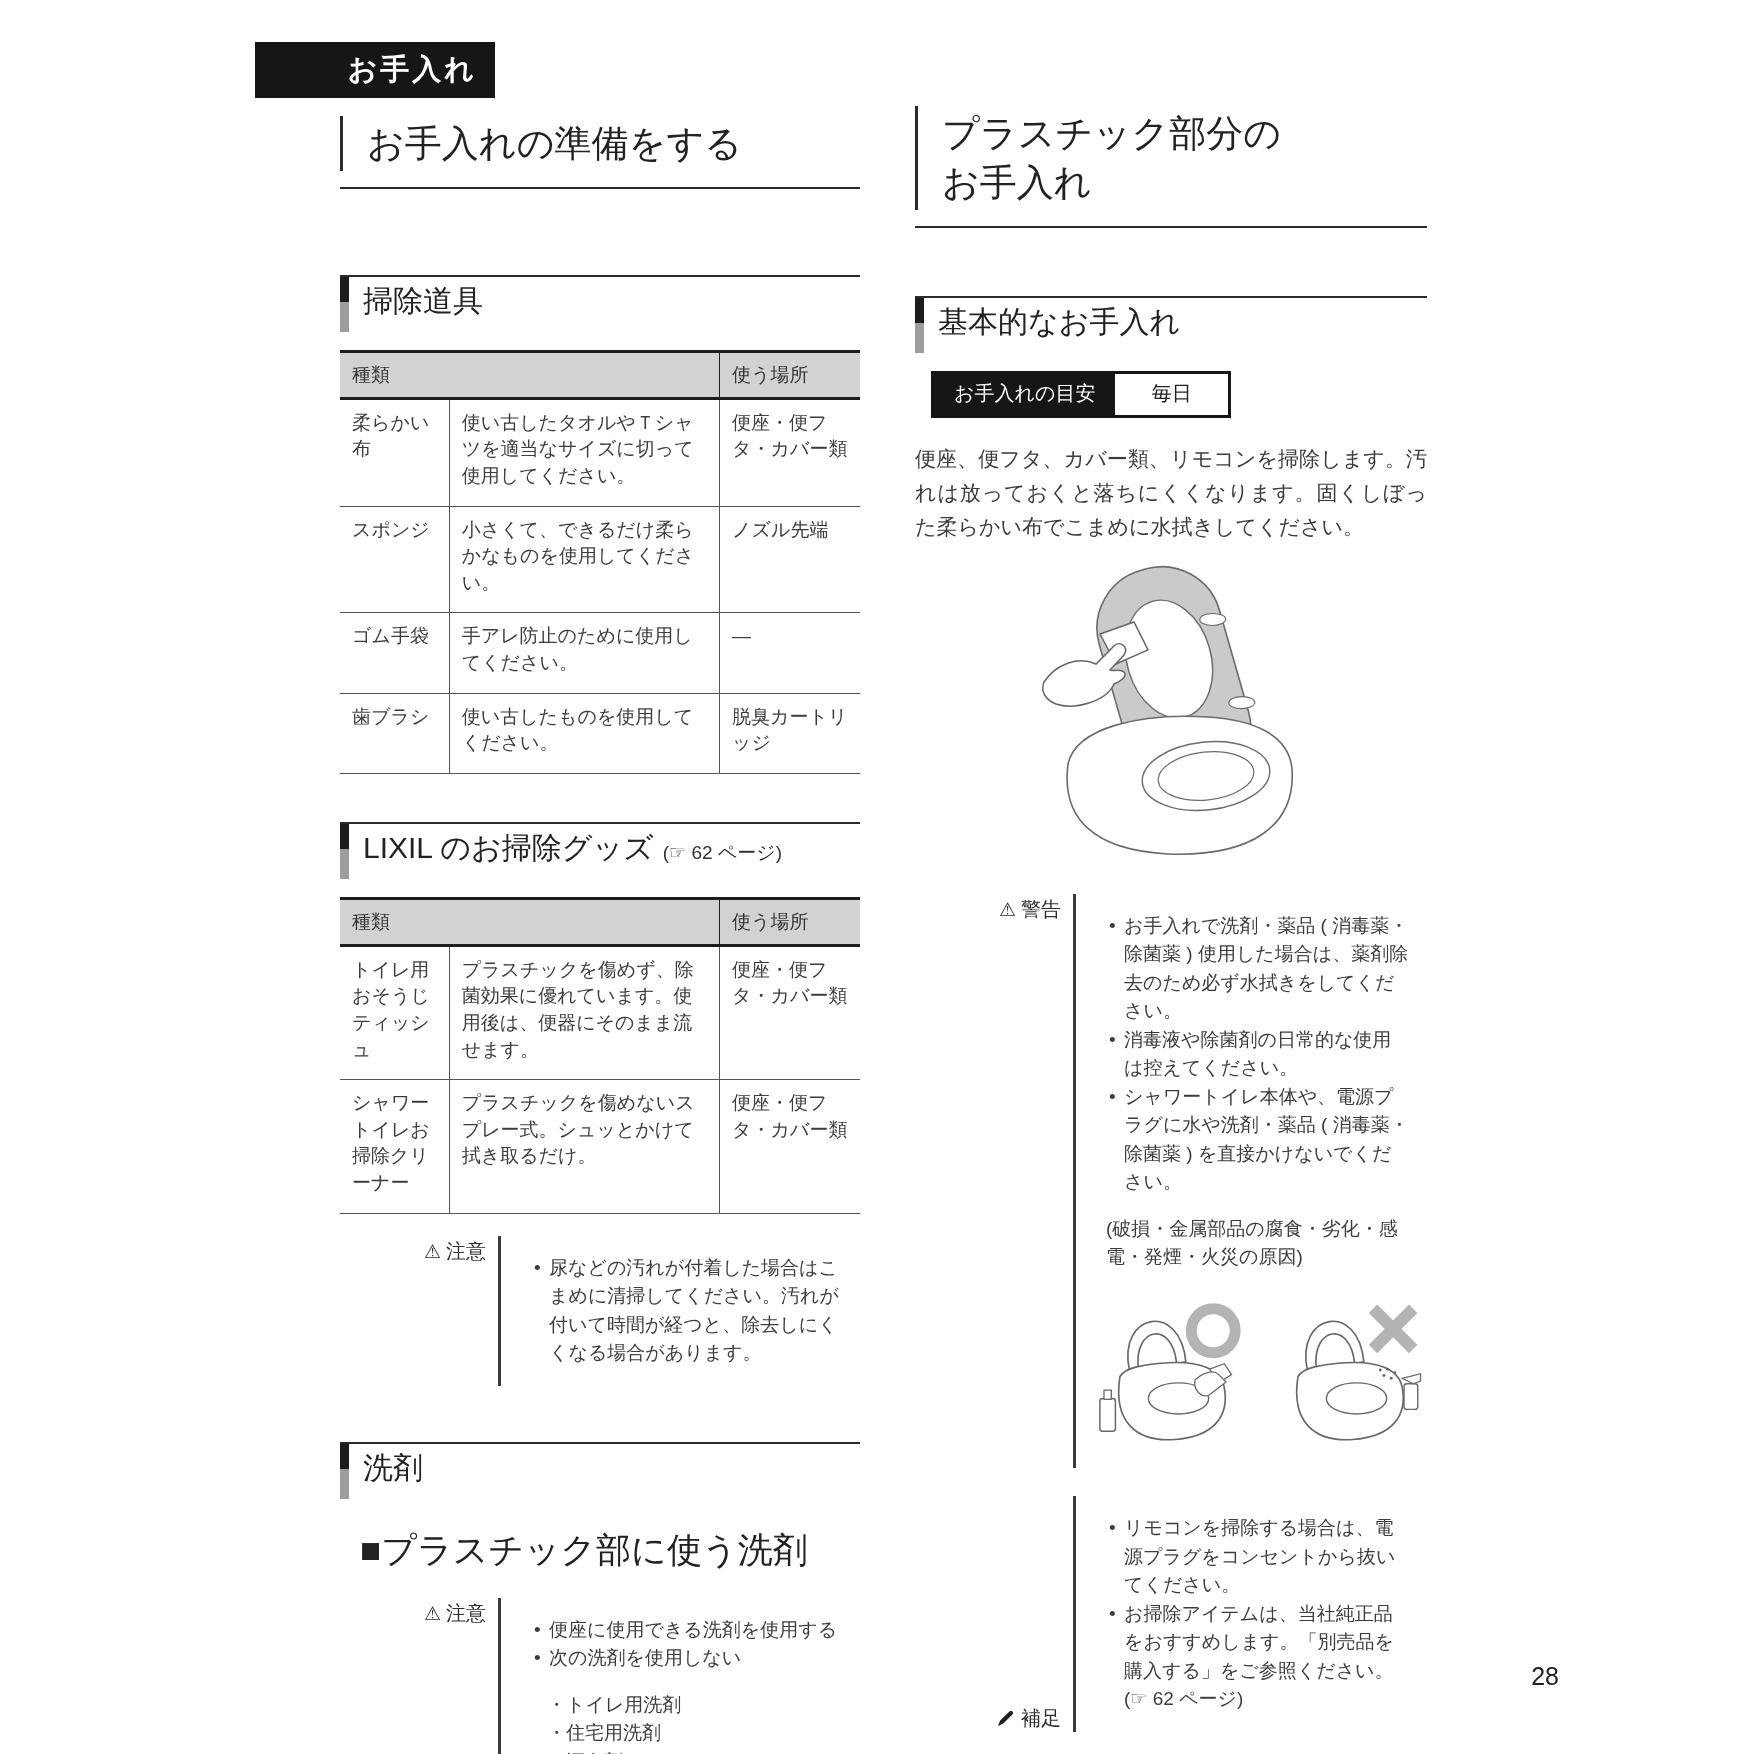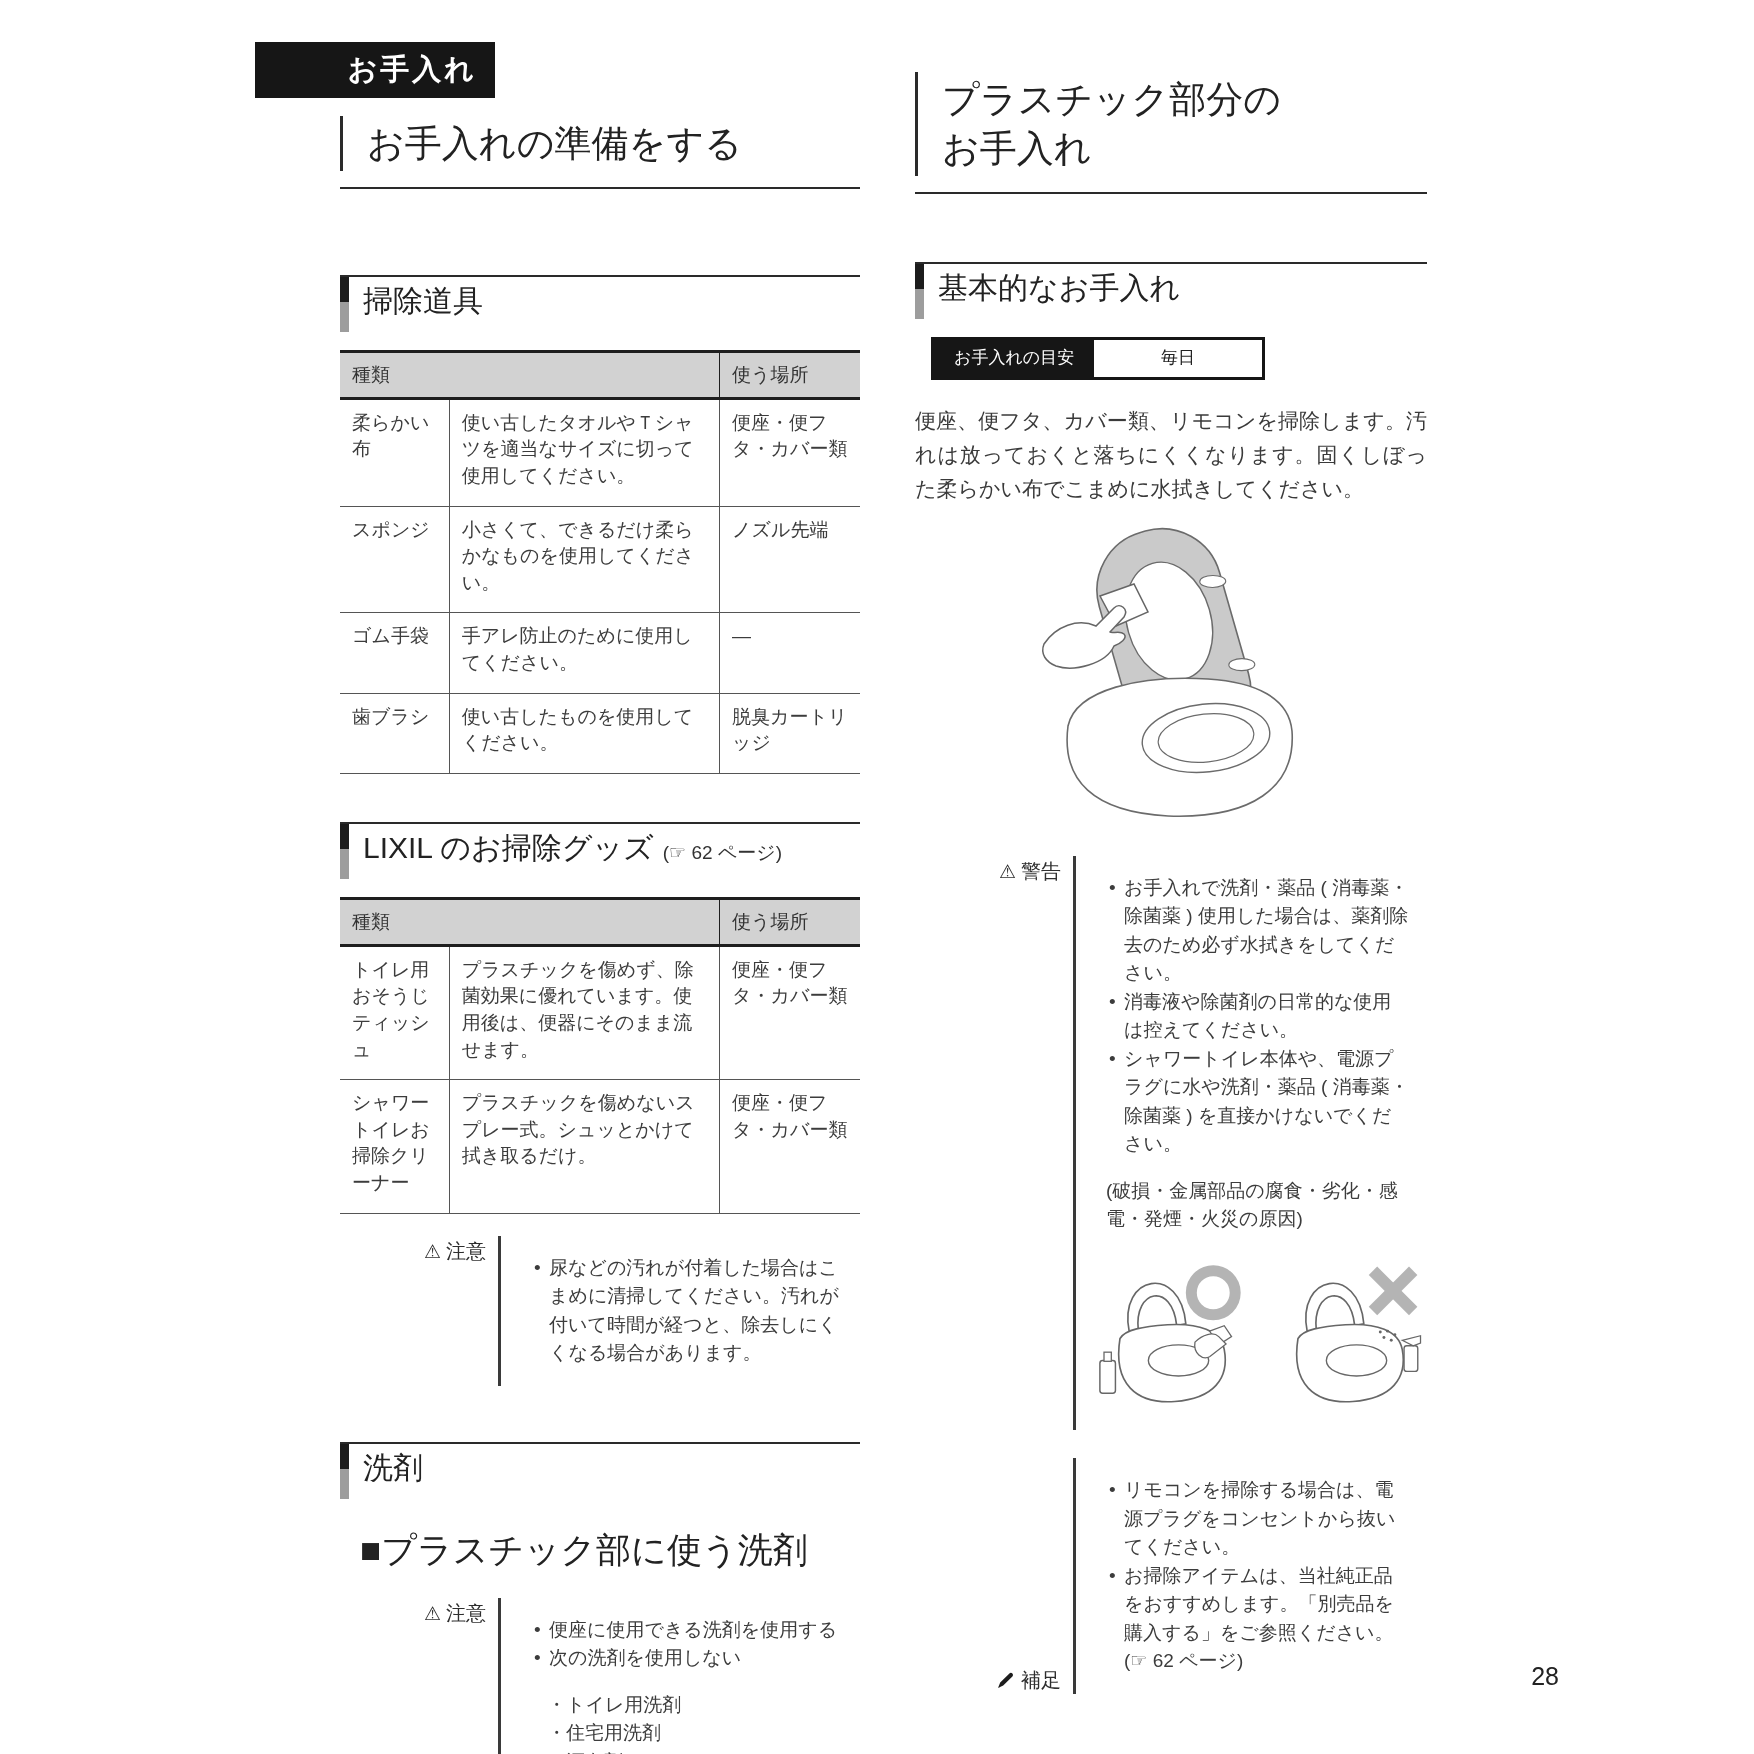--- a/index.html
+++ b/index.html
@@ -20,21 +20,21 @@
     padding-right: 18px;
   }
 
   .col { position: absolute; top: 0; }
   #col-left  { left: 340px; width: 520px; }
   #col-right { left: 915px; width: 512px; }
 
   
   .doc-title-block { border-bottom: 2px solid #2a2a2a; padding-bottom: 16px; }
   #col-left  .doc-title-block { margin-top: 116px; }
-  #col-right .doc-title-block { margin-top: 72px; }
+  #col-right .doc-title-block { margin-top: 106px; }
   .doc-title {
     border-left: 3px solid #2a2a2a; padding: 4px 0 2px 24px;
     font-size: 37px; line-height: 1.32; color: #222; font-weight: 500;
   }
 
   
   .section { border-top: 2px solid #2a2a2a; }
   .sec-head { display: flex; align-items: stretch; }
   .sec-bar {
     width: 9px; flex: none; margin-right: 14px;
@@ -67,21 +67,21 @@
   .note-label svg { vertical-align: -3px; margin-right: 5px; }
   .note-body { flex: 1; border-left: 3px solid #3a3a3a; padding-left: 14px; line-height: 1.5; }
   .b-list { list-style: none; margin: 18px; padding: 0; }
   .b-list li { position: relative; padding-left: 16px; }
   .b-list li::before { content: "\2022"; position: absolute; left: 1px; }
   .sub-item { padding-left: 32px; }
 
   .sub-heading { font-size: 35px; color: #222; font-weight: 500; margin: 28px 0 0 20px; }
 
   
-  .guide { display: flex; border: 3px solid #161616; margin: 18px 0 0 16px; width: 334px; font-size: 17px; }
+  .guide { display: flex; border: 3px solid #161616; margin: 18px 0 0 16px; width: 300px; font-size: 20px; }
   .guide-label { background: #161616; color: #fff; padding: 6px 20px 8px; flex: none; }
   .guide-value { flex: 1; text-align: center; padding: 6px 10px 8px; color: #222; }
 
   .para { margin-top: 24px; font-size: 21px; line-height: 1.62; text-align: justify; color: #3a3a3a; }
 
   .fig-main { margin: 20px auto 0; width: 310px; }
   .ox-row { display: flex; gap: 26px; margin: 24px 0 4px 2px; }
 
   .page-number { position: absolute; top: 1662px; left: 0; width: 1559px; text-align: right; font-size: 25px; color: #222; }
 

